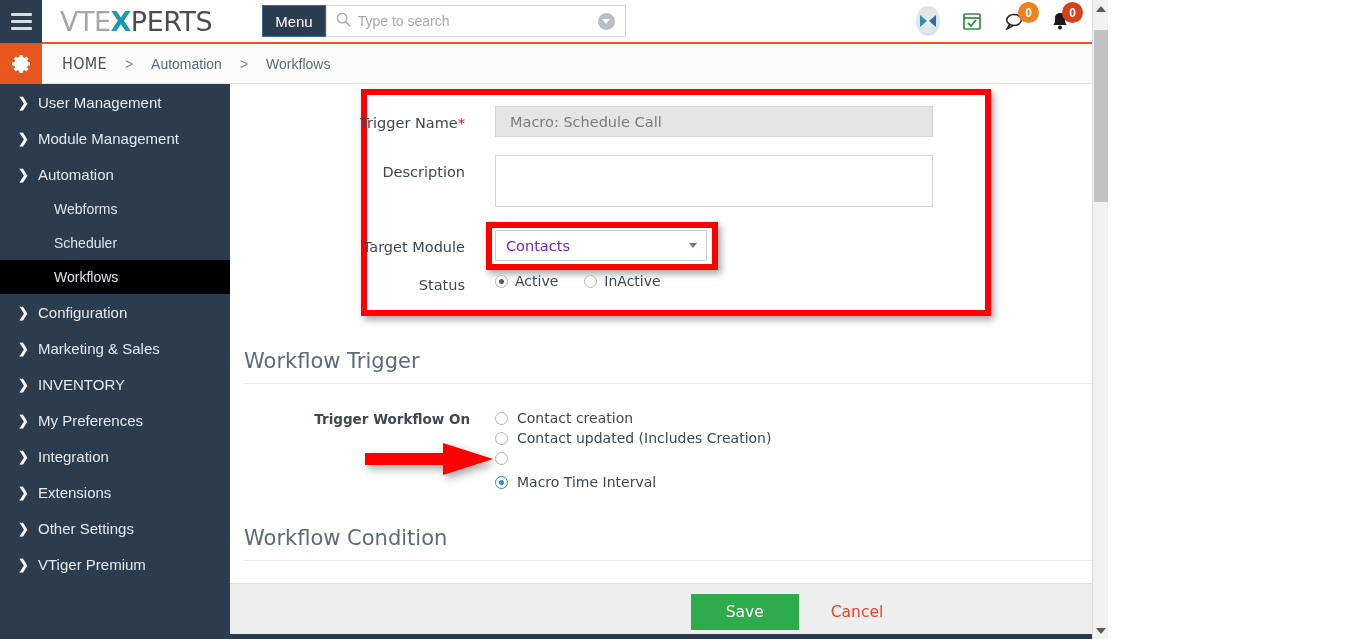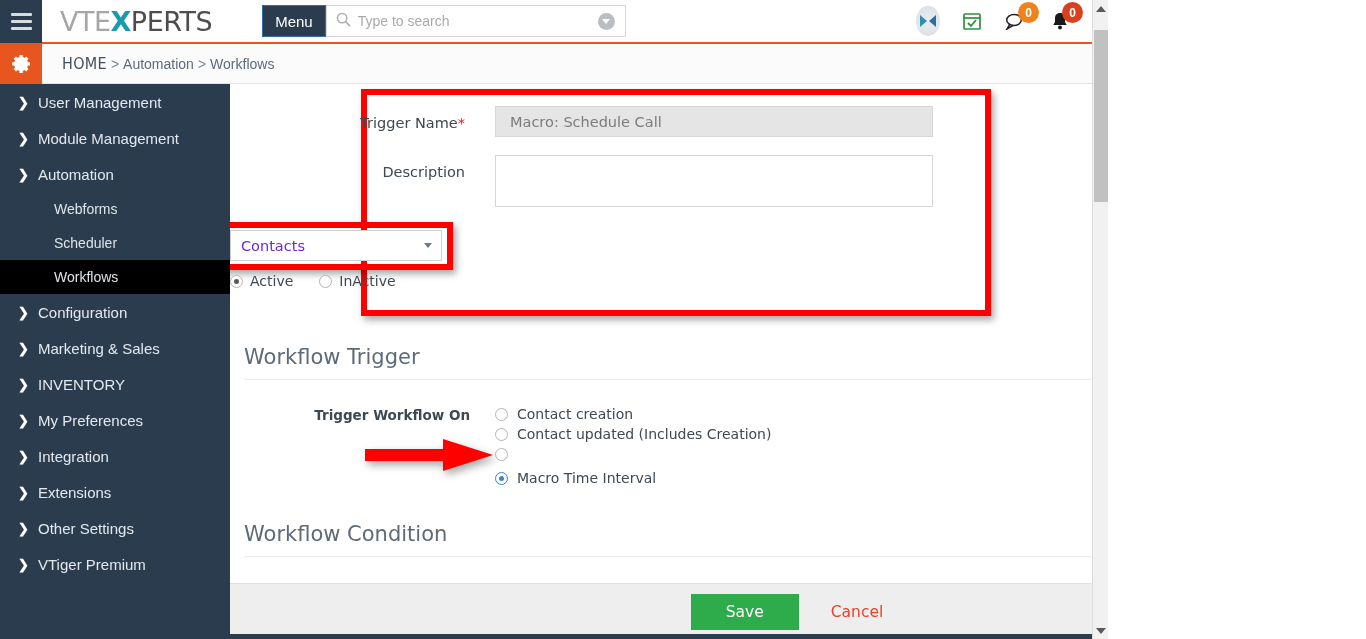--- a/index.html
+++ b/index.html
@@ -76,21 +76,21 @@
   
   .crumbbar {
     position: absolute; top: 44px; left: 0; width: 1350px; height: 40px;
     background: #fbfbfb; border-bottom: 1px solid #e4e4e4;
     display: flex; align-items: center;
   }
   .gear-box {
     width: 42px; height: 40px; background: #e8561f; display: flex;
     align-items: center; justify-content: center; cursor: pointer;
   }
-  .crumbs { margin-left: 20px; font-size: 14px; color: #5c6b7a; display: flex; align-items: baseline; gap: 4px; }
+  .crumbs { margin-left: 20px; font-size: 14px; color: #5c6b7a; display: flex; align-items: baseline; gap: 18px; }
   .crumbs .home { font-size: 16px; color: #44505c; letter-spacing: 0.3px; cursor: pointer;
                   font-family: "DejaVu Sans Condensed","Liberation Sans", sans-serif; }
   .crumbs .sep { color: #7b8795; }
   .crumbs .cr { color: #5c6b7a; cursor: pointer; }
   .timer {
     margin-left: auto; margin-right: 14px; border: 1px solid #dcdcdc; background: #fff;
     height: 28px; padding: 0 11px; display: flex; align-items: center; gap: 7px;
     font-size: 14px; color: #4a90d9; cursor: pointer;
   }
   .timer .clk { color: #8a6a3a; font-size: 13px; }
@@ -426,30 +426,32 @@
           <div class="flabel"><span>Trigger Name</span><span class="req">*</span></div>
           <input class="finput" type="text" value="Macro: Schedule Call" style="">
         </div>
 
         <div class="frow" style="margin-top:18px;">
           <div class="flabel">Description</div>
           <textarea class="ftext" style=""></textarea>
         </div>
 
         <div class="frow" style="margin-top:23px;">
+          <div class="flabel">Target Module</div>
           <div class="selwrap">
             <div class="redbox2"></div>
             <select class="fsel">
               <option>Contacts</option>
             </select>
             <span class="arw"></span>
           </div>
         </div>
 
         <div class="frow" style="margin-top:12px;">
+          <div class="flabel" style="padding-top:4px;">Status</div>
           <div class="radline" style="padding-top:0;text-align:right;">
             <span class="rad checked"></span>
             <span class="rtext">Active</span>
             <span class="rgap"></span>
             <span class="rad"></span>
             <span class="rtext">InActive</span>
           </div>
         </div>
       </div>
     </div>

